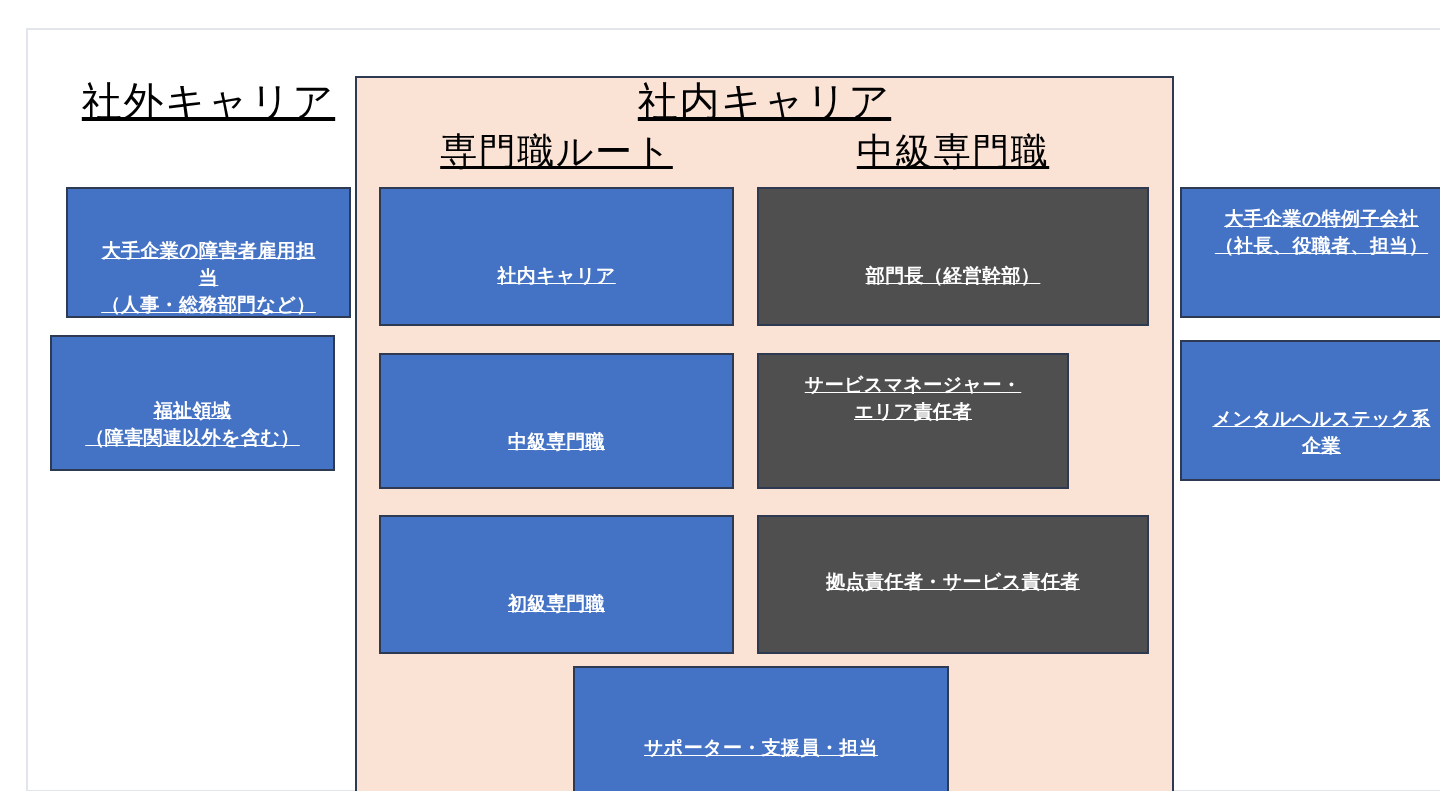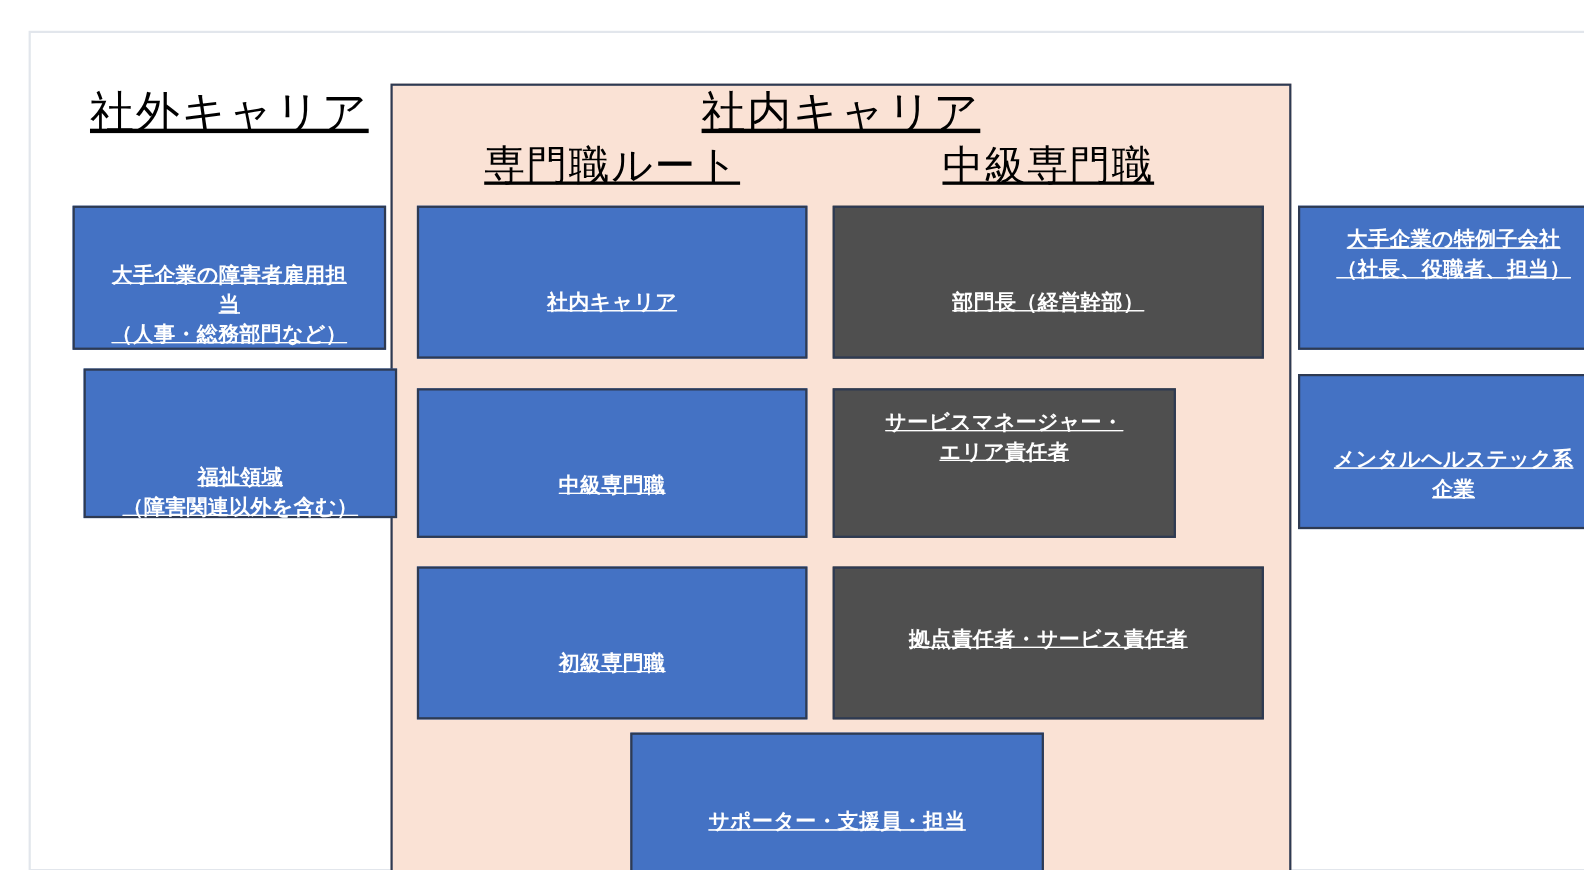--- a/index.html
+++ b/index.html
@@ -92,21 +92,21 @@
     line-height: 27px;
     letter-spacing: 0.02em;
     padding: 0 10px;
   }
   .node .node-label { display: block; width: 100%; }
   .node.blue { background: #4472c4; }
   .node.gray { background: #4f4f4f; }
 
   
   #ext-left-0 { left: 22px;  top: 141px; width: 285px; height: 131px; padding-top: 32px; }
-  #ext-left-1 { left: 32px;  top: 289px; width: 285px; height: 136px; padding-top: 68px; }
+  #ext-left-1 { left: 6px;  top: 289px; width: 285px; height: 136px; padding-top: 44px; }
 
   
   #ext-right-0 { left: 1136px; top: 141px; width: 283px; height: 131px; }
   #ext-right-1 { left: 1136px; top: 294px; width: 283px; height: 141px; padding-top: 47px; }
 
   
   #spec-0 { left: 335px; top: 141px; width: 355px; height: 139px; padding-top: 57px; }
   #spec-1 { left: 335px; top: 307px; width: 355px; height: 136px; padding-top: 57px; }
   #spec-2 { left: 335px; top: 469px; width: 355px; height: 139px; padding-top: 57px; text-align: center; }
 

